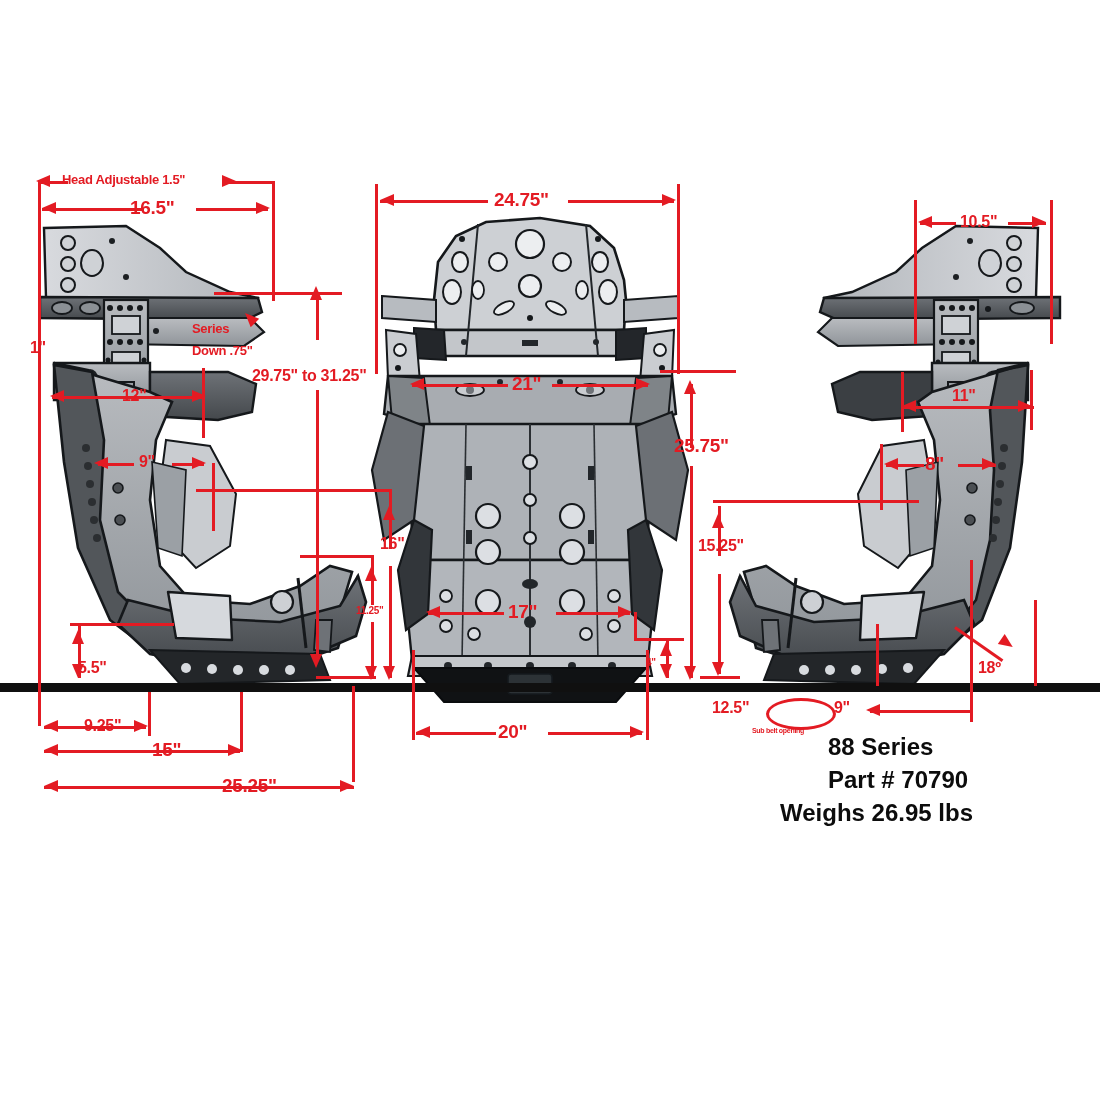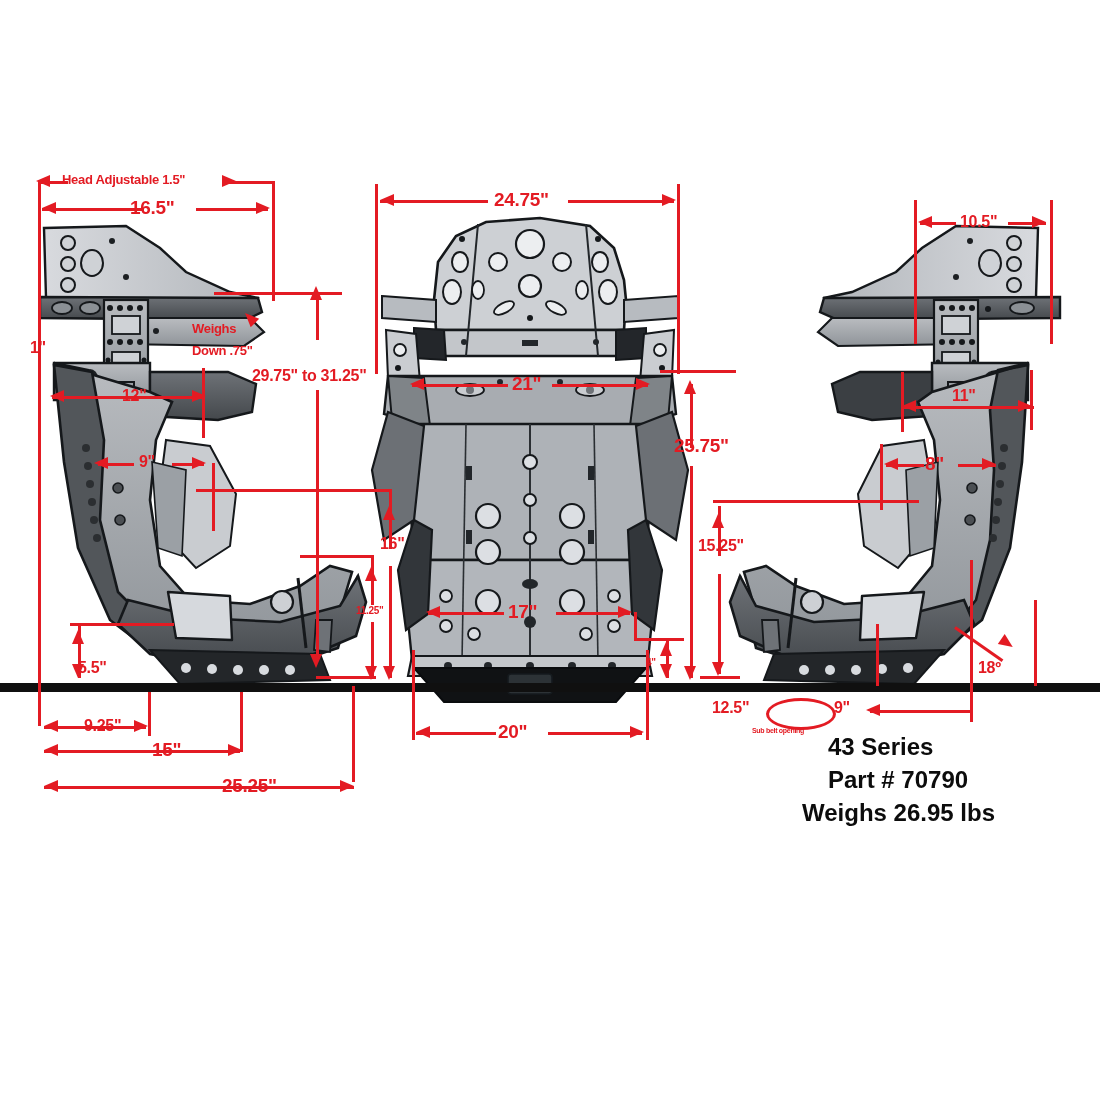--- a/index.html
+++ b/index.html
@@ -316,21 +316,21 @@
   <div class="vline" style="left:272px;top:181px;height:120px;"></div>
 
   <div class="vline" style="left:38px;top:181px;height:545px;"></div>
   <div class="hline" style="left:42px;top:208px;width:102px;"></div>
   <div class="ar l" style="left:42px;top:202px;"></div>
   <div class="hline" style="left:196px;top:208px;width:72px;"></div>
   <div class="ar r" style="left:256px;top:202px;"></div>
   <div class="dim lg" style="left:130px;top:198px;">16.5"</div>
 
   <div class="hline" style="left:214px;top:292px;width:128px;"></div>
-  <div class="dim sm" style="left:192px;top:322px;">Weighs</div>
+  <div class="dim sm" style="left:192px;top:322px;">Series</div>
   <div class="dim sm" style="left:192px;top:344px;">Down .75"</div>
   <div class="ar r" style="left:243px;top:312px;transform:rotate(-135deg);"></div>
 
   <div class="dim md" style="left:30px;top:340px;">1"</div>
 
   <div class="hline" style="left:52px;top:396px;width:152px;"></div>
   <div class="ar l" style="left:50px;top:390px;"></div>
   <div class="ar r" style="left:192px;top:390px;"></div>
   <div class="vline" style="left:202px;top:368px;height:70px;"></div>
   <div class="dim md" style="left:122px;top:388px;">12"</div>
@@ -467,17 +467,17 @@
   <div class="vline" style="left:1034px;top:600px;height:86px;"></div>
   <div class="vline" style="left:970px;top:560px;height:162px;"></div>
 
   <div class="dim md" style="left:712px;top:700px;">12.5"</div>
   <div class="ellipse" style="left:766px;top:698px;width:64px;height:26px;"></div>
   <div class="dim md" style="left:834px;top:700px;">9"</div>
   <div class="dim tiny" style="left:752px;top:727px;">Sub belt opening</div>
   <div class="hline" style="left:870px;top:710px;width:100px;"></div>
   <div class="ar l" style="left:866px;top:704px;"></div>
 
-  <div class="info" style="left:828px;top:733px;">43 Series</div>
+  <div class="info" style="left:828px;top:733px;">88 Series</div>
   <div class="info" style="left:828px;top:766px;">Part # 70790</div>
-  <div class="info" style="left:802px;top:799px;text-align:center;">Weighs 26.95 lbs</div>
+  <div class="info" style="left:780px;top:799px;text-align:center;">Weighs 26.95 lbs</div>
 
 </div>
 
 </body></html>

